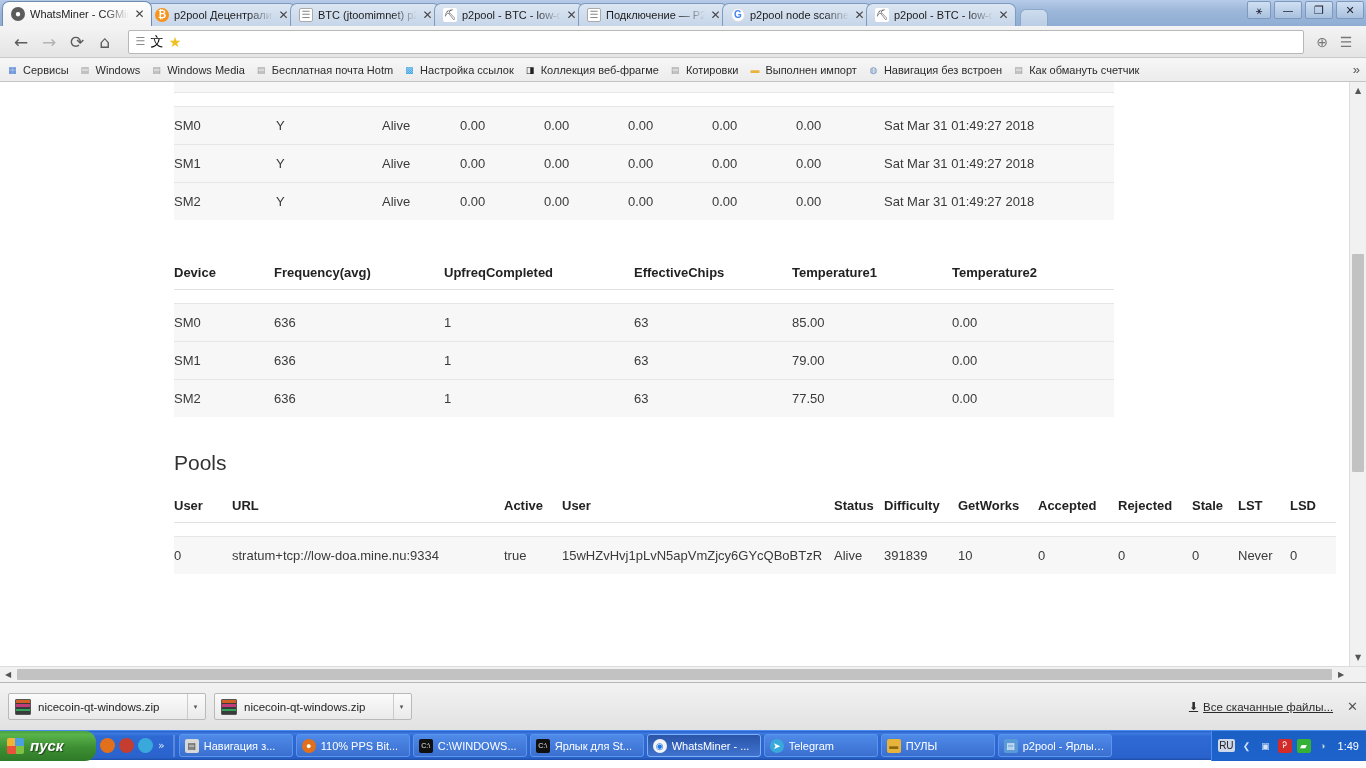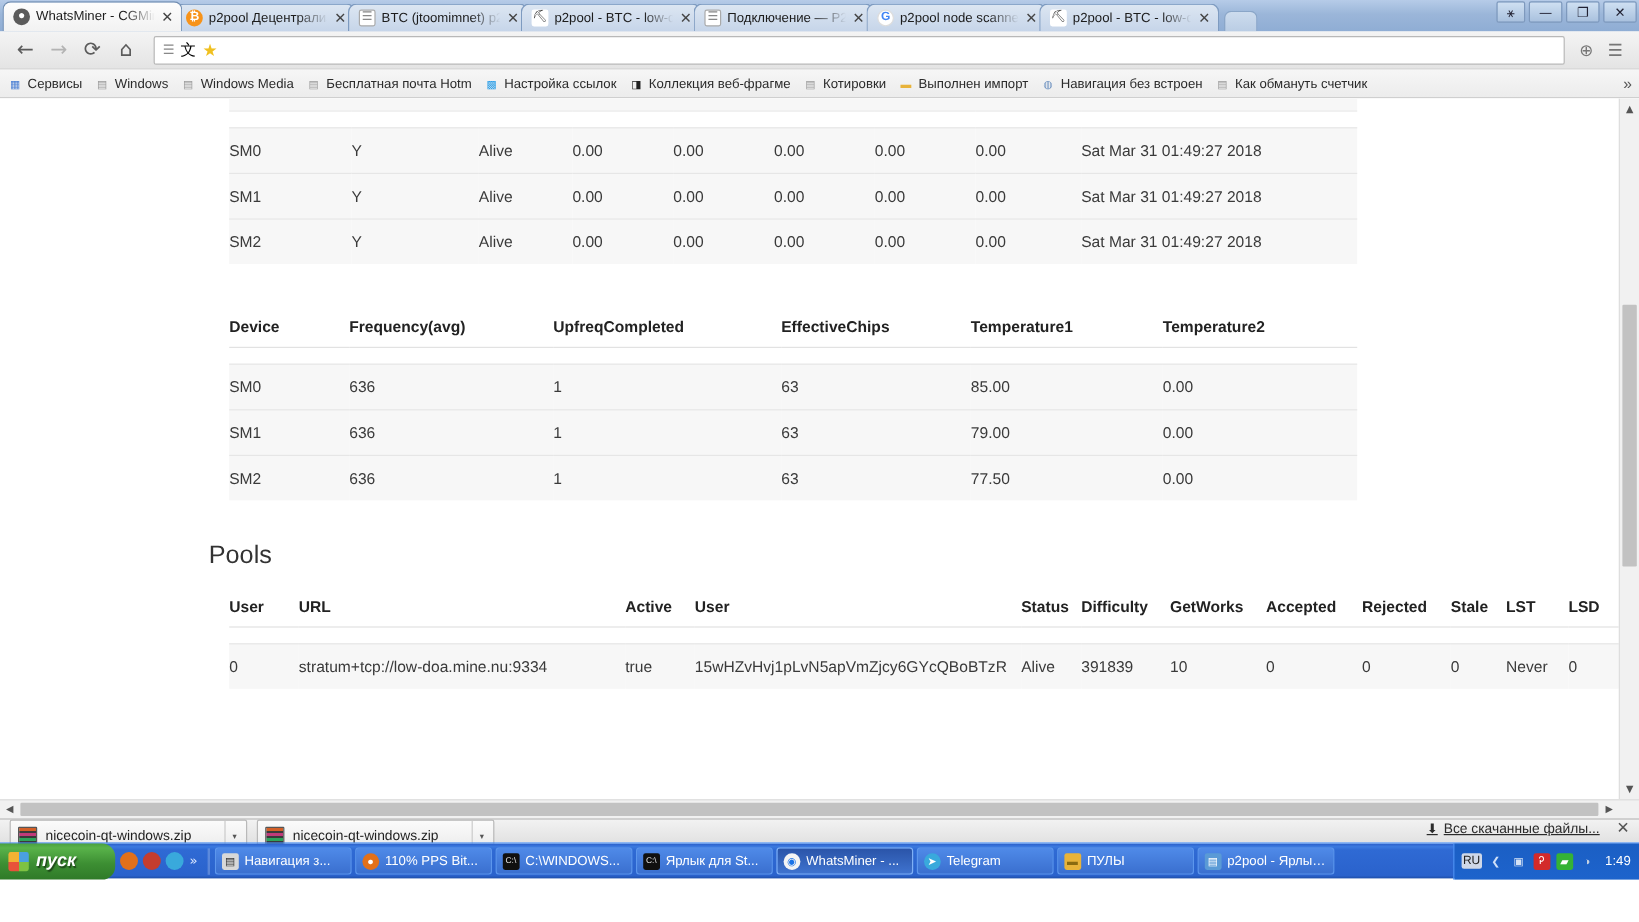--- a/index.html
+++ b/index.html
@@ -157,21 +157,21 @@
     display: inline-flex; align-items: center;
   }
   .caret {
     display: inline-block; width: 0; height: 0; margin-left: 5px;
     border-left: 4px solid transparent; border-right: 4px solid transparent;
     border-top: 4px solid #b8b8b8;
   }
 
   
   .content { padding: 0 0 0 174px; background: #fff; }
-  .tbl { width: 940px; border-collapse: collapse; font-size: 13px; color: #333; margin-left: 17px; }
+  .tbl { width: 940px; border-collapse: collapse; font-size: 13px; color: #333; }
   .tbl th {
     text-align: left; font-weight: bold; color: #222;
     padding: 9px 0 9px 0; font-size: 13px;
     border-bottom: 1px solid #e2e2e2;
   }
   .tbl td {
     padding: 11px 0; border-top: 1px solid #e6e6e6;
     font-size: 13px; color: #3a3a3a;
   }
   .tbl tr.z td { background: #f7f7f7; }
@@ -204,24 +204,24 @@
     border-top: 1px solid #dcdcdc;
     display: flex; align-items: center; position: relative;
   }
   .hs-arrow { width: 16px; text-align: center; font-size: 8px; color: #555;
     font-family: "DejaVu Sans", sans-serif; }
   .hs-thumb { position: absolute; left: 17px; right: 34px; top: 2px; bottom: 2px;
     background: #c2c2c2; border-radius: 1px; }
 
   
   .dlshelf {
-    height: 20px;
+    height: 48px;
     background: linear-gradient(to bottom,#f2f2f2,#e2e2e2);
     border-top: 1px solid #b5b5b5;
-    display: flex; 
+    display: flex; align-items: center;
     padding: 0 8px; position: relative;
   }
   .dlitem {
     height: 27px; width: 198px; margin-right: 8px;
     background: linear-gradient(to bottom,#fbfbfb,#eaeaea);
     border: 1px solid #b9b9b9; border-radius: 2px;
     display: flex; align-items: center; padding: 0 2px 0 6px;
     font-size: 11.5px; color: #1f1f1f;
   }
   .zipico {

